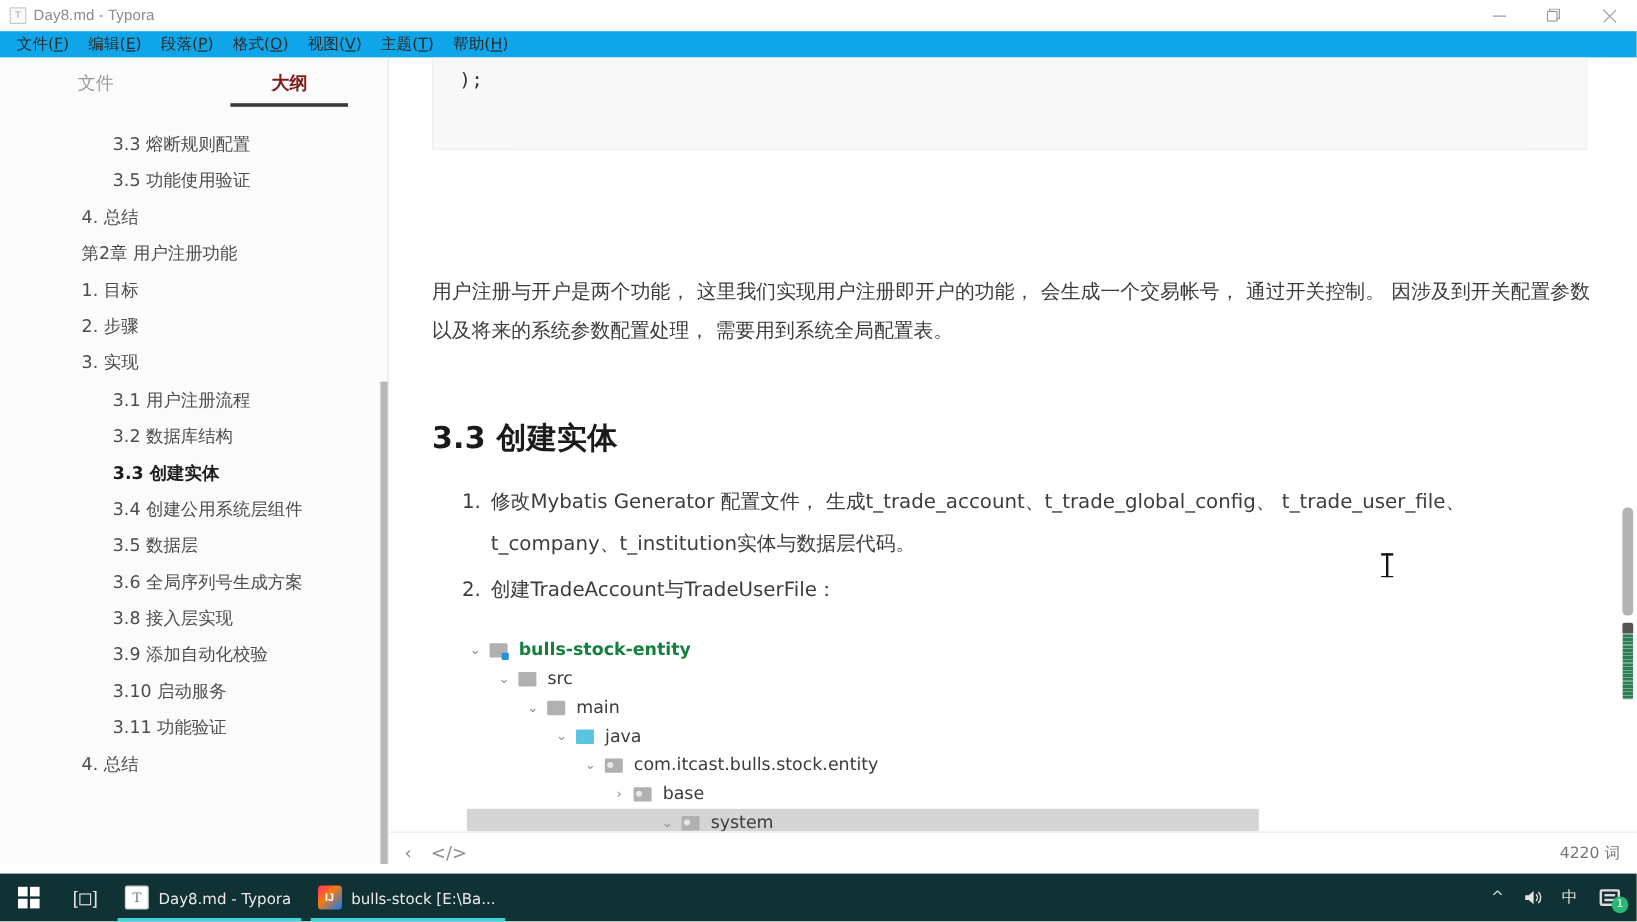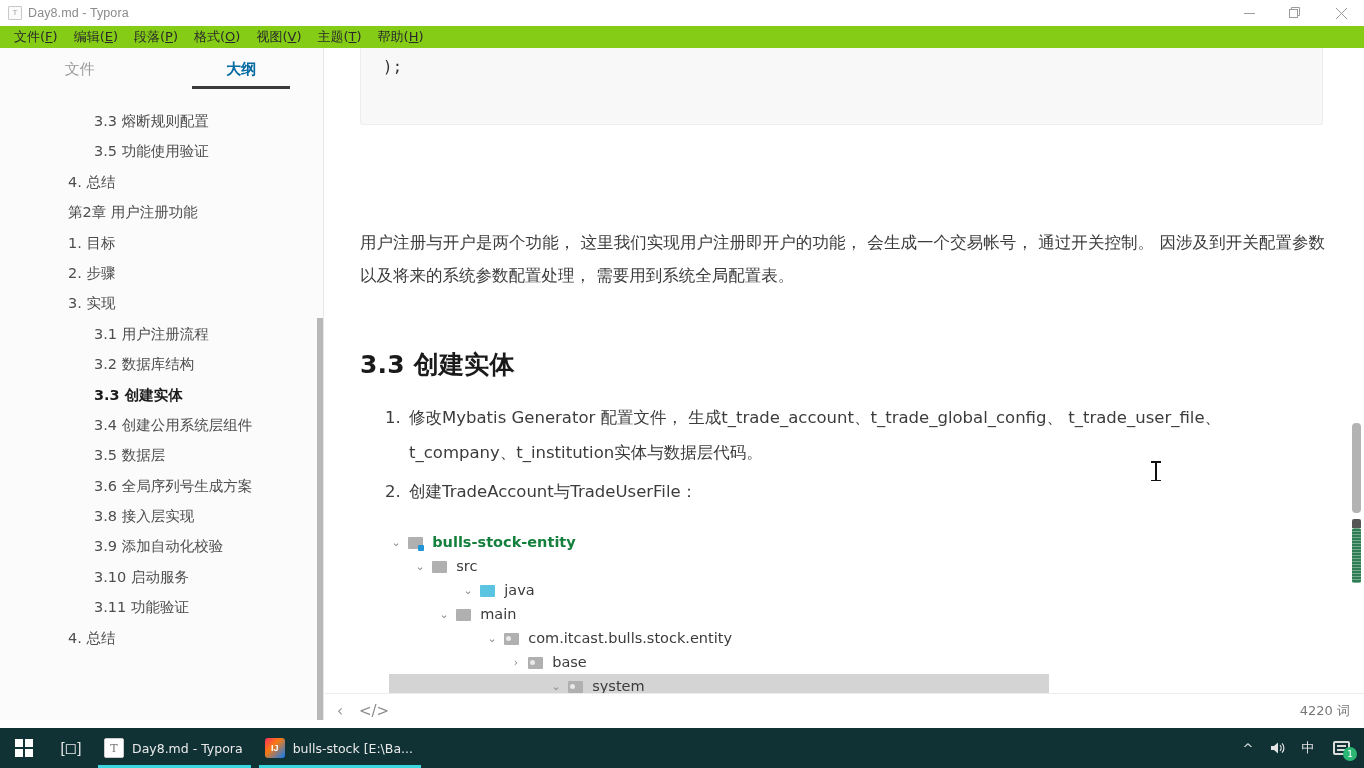--- a/index.html
+++ b/index.html
@@ -29,21 +29,21 @@
   .wincontrols { position: absolute; right: 0; top: 0; height: 26px; display: flex; }
   .wincontrols .wc {
     width: 46px; height: 26px; display: flex; align-items: center; justify-content: center;
     color: #9b9b9b; font-size: 13px;
   }
   .wincontrols .wc svg { display: block; }
 
   
   .menubar {
     position: absolute; top: 26px; left: 0; width: 1364px; height: 22px;
-    background: #84cc16; display: flex; align-items: center; padding-left: 6px;
+    background: #0ea5e9; display: flex; align-items: center; padding-left: 6px;
   }
   .menubar .mi {
     font-size: 13px; color: #2b2b2b; padding: 2px 8px; white-space: nowrap;
     font-family: "DejaVu Sans", "Liberation Sans", sans-serif;
   }
   .menubar .mi u { text-decoration: underline; }
 
   
   .sidebar {
     position: absolute; top: 48px; left: 0; width: 324px; height: 672px;
@@ -52,21 +52,21 @@
   }
   .side-tabs {
     position: relative; height: 42px; display: flex;
     align-items: center;
   }
   .side-tab {
     position: relative; text-align: center; font-size: 15px; color: #9a9a9a;
     font-family: "DejaVu Sans", "Liberation Sans", sans-serif;
   }
   .side-tab.files { width: 160px; }
-  .side-tab.outline { width: 164px; color: #0369a1; font-weight: bold; }
+  .side-tab.outline { width: 164px; color: #7f1d1d; font-weight: bold; }
   .side-tab .underline {
     position: absolute; left: 50%; transform: translateX(-50%);
     bottom: -10px; width: 98px; height: 3px; background: #3a3a3a;
   }
   .outline-list {
     position: absolute; top: 58px; left: 0; width: 324px; bottom: 0;
     padding-left: 14px;
   }
   .ol-item {
     font-size: 14.5px; color: #4d4d4d; line-height: 30.4px; height: 30.4px;
@@ -365,30 +365,30 @@
               <span class="folder-ic mod"></span>
               <span class="tname bold">bulls-stock-entity</span>
             </div>
 
             <div class="trow" style="padding-left:24px;">
               <span class="chev">⌄</span>
               <span class="folder-ic"></span>
               <span class="tname">src</span>
             </div>
 
+            <div class="trow" style="padding-left:48px;">
+              <span class="chev">⌄</span>
+              <span class="folder-ic"></span>
+              <span class="tname">main</span>
+            </div>
+
             <div class="trow" style="padding-left:72px;">
               <span class="chev">⌄</span>
               <span class="folder-ic blue"></span>
               <span class="tname">java</span>
-            </div>
-
-            <div class="trow" style="padding-left:48px;">
-              <span class="chev">⌄</span>
-              <span class="folder-ic"></span>
-              <span class="tname">main</span>
             </div>
 
             <div class="trow" style="padding-left:96px;">
               <span class="chev">⌄</span>
               <span class="folder-ic pkg"></span>
               <span class="tname">com.itcast.bulls.stock.entity</span>
             </div>
 
             <div class="trow" style="padding-left:120px;">
               <span class="chev">›</span>

